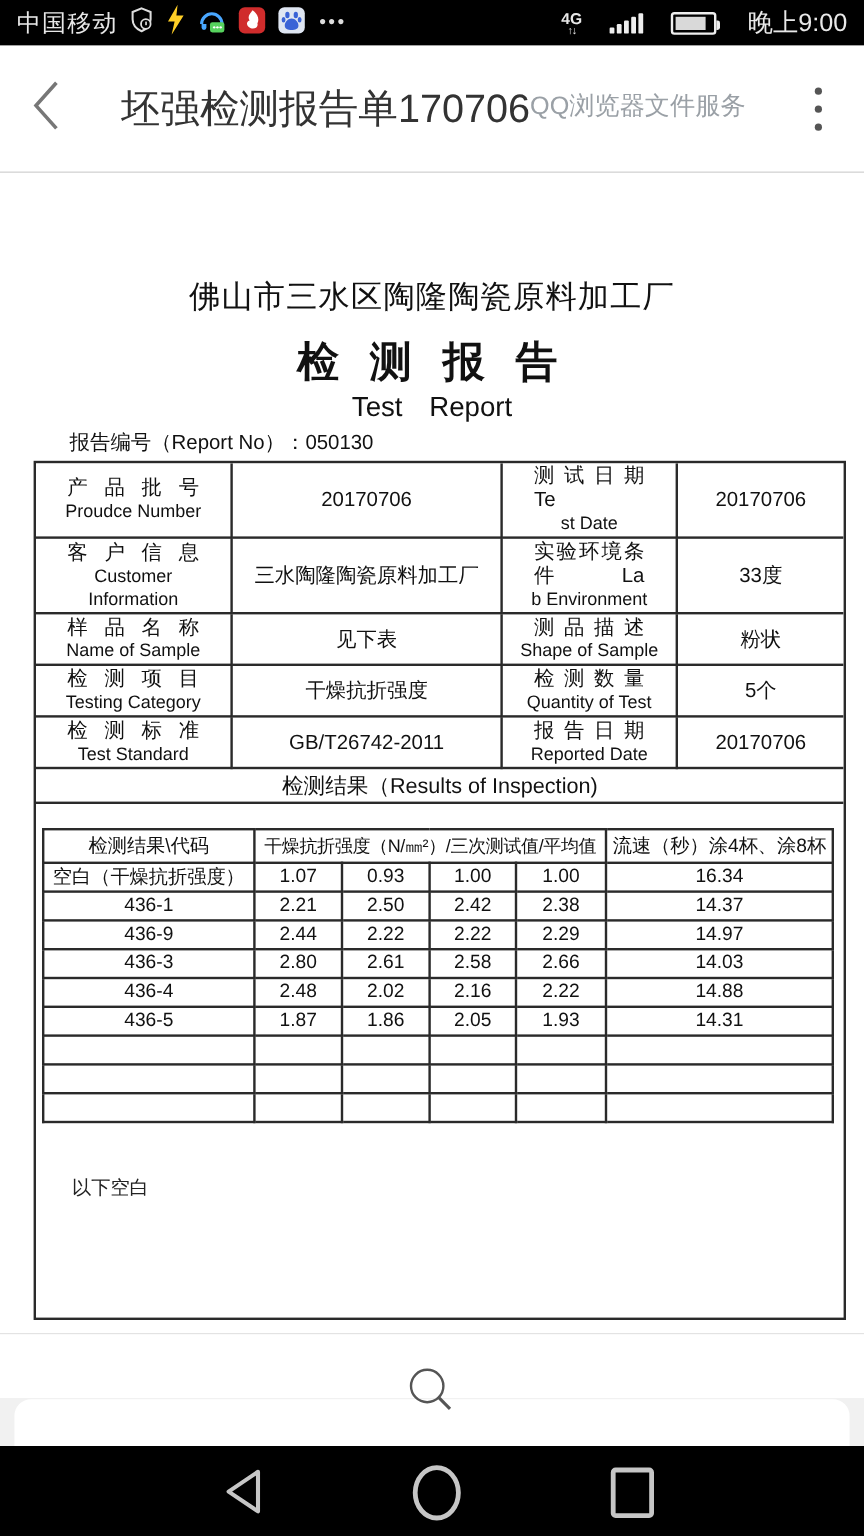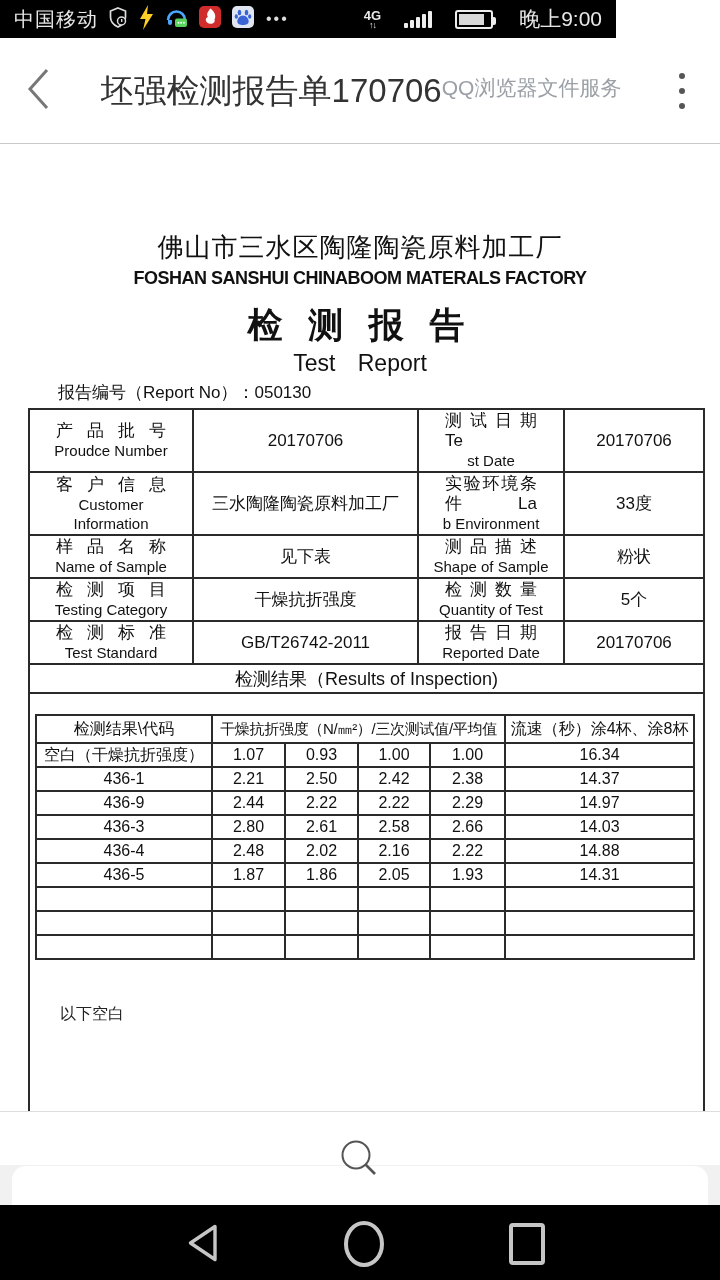--- a/index.html
+++ b/index.html
@@ -1,20 +1,20 @@
 <!DOCTYPE html>
 <html><head>
 <meta charset="utf-8">
 <style>
   html,body{margin:0;padding:0;}
   body{width:720px;height:1280px;position:relative;background:#fff;overflow:hidden;
        font-family:"Liberation Sans",sans-serif;-webkit-font-smoothing:antialiased;}
 
   
-  .status-bar{position:absolute;top:0;left:0;width:616px;height:38px;background:#000;
+  .status-bar{position:absolute;top:0;left:0;width:720px;height:38px;background:#000;
     display:flex;align-items:center;padding:0 14px;box-sizing:border-box;color:#e8e8e8;}
   .sb-left{display:flex;align-items:center;gap:9px;flex:1;}
   .carrier{font-size:20px;letter-spacing:1px;}
   .sb-ellipsis{font-size:16px;letter-spacing:2px;color:#ddd;margin-left:2px;}
   .sb-right{display:flex;align-items:center;gap:23px;}
   .net{display:flex;flex-direction:column;align-items:center;line-height:1;}
   .net .nt{font-size:13px;font-weight:bold;}
   .net .arr{font-size:9px;margin-top:-1px;letter-spacing:-1px;}
   .sig{display:flex;align-items:flex-end;gap:2px;height:18px;}
   .sig i{display:block;width:4px;background:#eee;border-radius:1px;}
@@ -173,21 +173,20 @@
     <span class="dot"></span>
   </div>
 </div>
 
 <div class="sep-line"></div>
 <div class="notch-l"></div>
 <div class="notch-r"></div>
 
 <div class="doc">
   <div class="company-cn">佛山市三水区陶隆陶瓷原料加工厂</div>
-  <div class="company-en">FOSHAN SANSHUI CHINABOOM MATERALS FACTORY</div>
   <div class="rpt-title">检 测 报 告</div>
   <div class="rpt-title-en">Test Report</div>
   <div class="report-no">报告编号（Report No）：050130</div>
 
   <div class="frame">
     <table class="info-table">
       <colgroup>
           <col style="width:163px">
           <col style="width:225px">
           <col style="width:146px">

